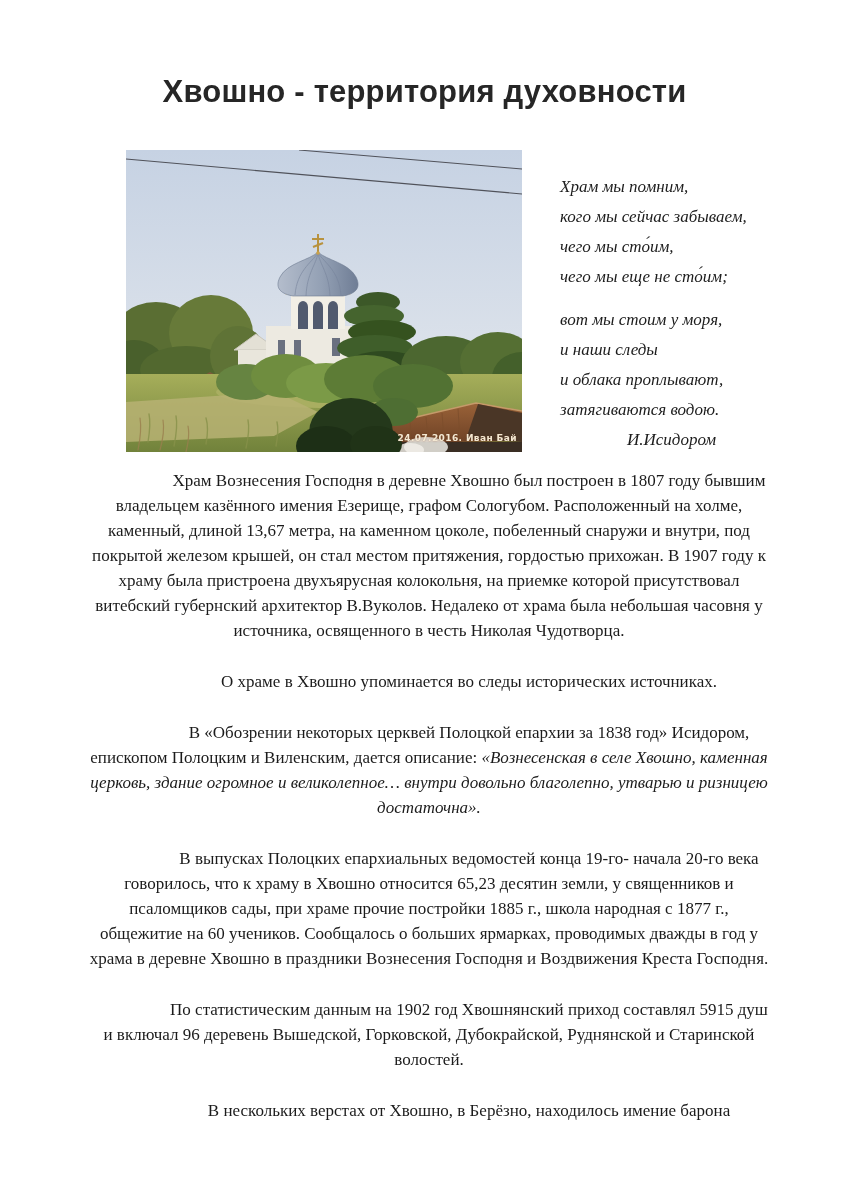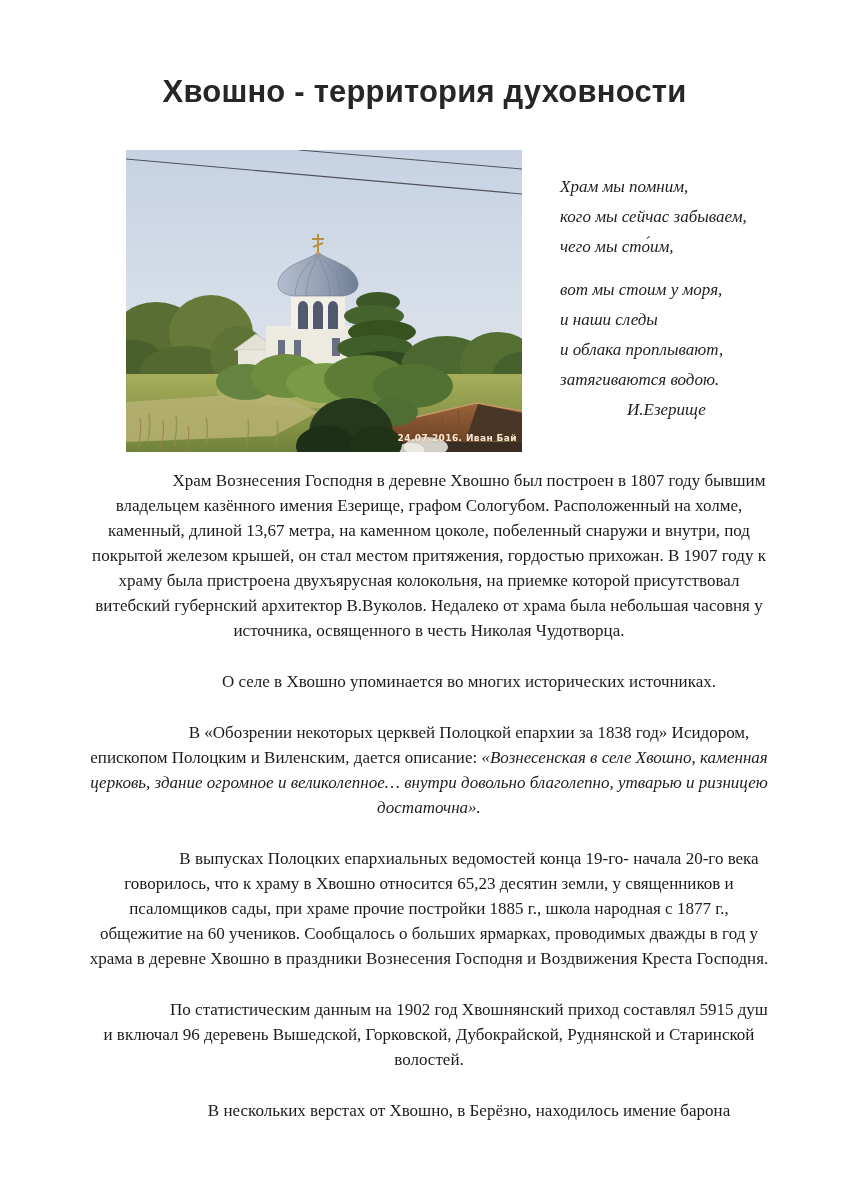--- a/index.html
+++ b/index.html
@@ -191,32 +191,33 @@
       </g>
     </svg>
     <span class="watermark">24.07.2016. Иван Бай</span>
   </div>
 
   <div class="poem">
     <div class="stanza">
       <div class="poem-line">Храм мы помним,</div>
       <div class="poem-line">кого мы сейчас забываем,</div>
       <div class="poem-line">чего мы сто́им,</div>
+      <div class="poem-line">чего мы еще не сто́им;</div>
     </div>
     <div class="stanza stanza2">
       <div class="poem-line">вот мы стоим у моря,</div>
       <div class="poem-line">и наши следы</div>
       <div class="poem-line">и облака проплывают,</div>
       <div class="poem-line">затягиваются водою.</div>
     </div>
-    <div class="poem-line attribution">И.Езерище</div>
+    <div class="poem-line attribution">И.Исидором</div>
   </div>
 
   <div class="body-text">
     <p><span>Храм Вознесения Господня в деревне Хвошно был построен в 1807 году бывшим владельцем казённого имения Езерище, графом Сологубом. Расположенный на холме, каменный, длиной 13,67 метра, на каменном цоколе, побеленный снаружи и внутри, под покрытой железом крышей, он стал местом притяжения, гордостью прихожан. В 1907 году к храму была пристроена двухъярусная колокольня, на приемке которой присутствовал витебский губернский архитектор В.Вуколов. Недалеко от храма была небольшая часовня у источника, освященного в честь Николая Чудотворца.</span></p>
-    <p><span>О селе в Хвошно упоминается во многих исторических источниках.</span></p>
+    <p><span>О храме в Хвошно упоминается во следы исторических источниках.</span></p>
     <p><span>В «Обозрении некоторых церквей Полоцкой епархии за 1838 год» Исидором, епископом Полоцким и Виленским, дается описание: </span><span class="quote">«Вознесенская в селе Хвошно, каменная церковь, здание огромное и великолепное… внутри довольно благолепно, утварью и ризницею достаточна».</span></p>
     <p><span>В выпусках Полоцких епархиальных ведомостей конца 19-го- начала 20-го века говорилось, что к храму в Хвошно относится 65,23 десятин земли, у священников и псаломщиков сады, при храме прочие постройки 1885 г., школа народная с 1877 г., общежитие на 60 учеников. Сообщалось о больших ярмарках, проводимых дважды в год у храма в деревне Хвошно в праздники Вознесения Господня и Воздвижения Креста Господня.</span></p>
     <p><span>По статистическим данным на 1902 год Хвошнянский приход составлял 5915 душ и включал 96 деревень Вышедской, Горковской, Дубокрайской, Руднянской и Старинской волостей.</span></p>
     <p><span>В нескольких верстах от Хвошно, в Берёзно, находилось имение барона</span></p>
   </div>
 
 </div>
 
 </body></html>

